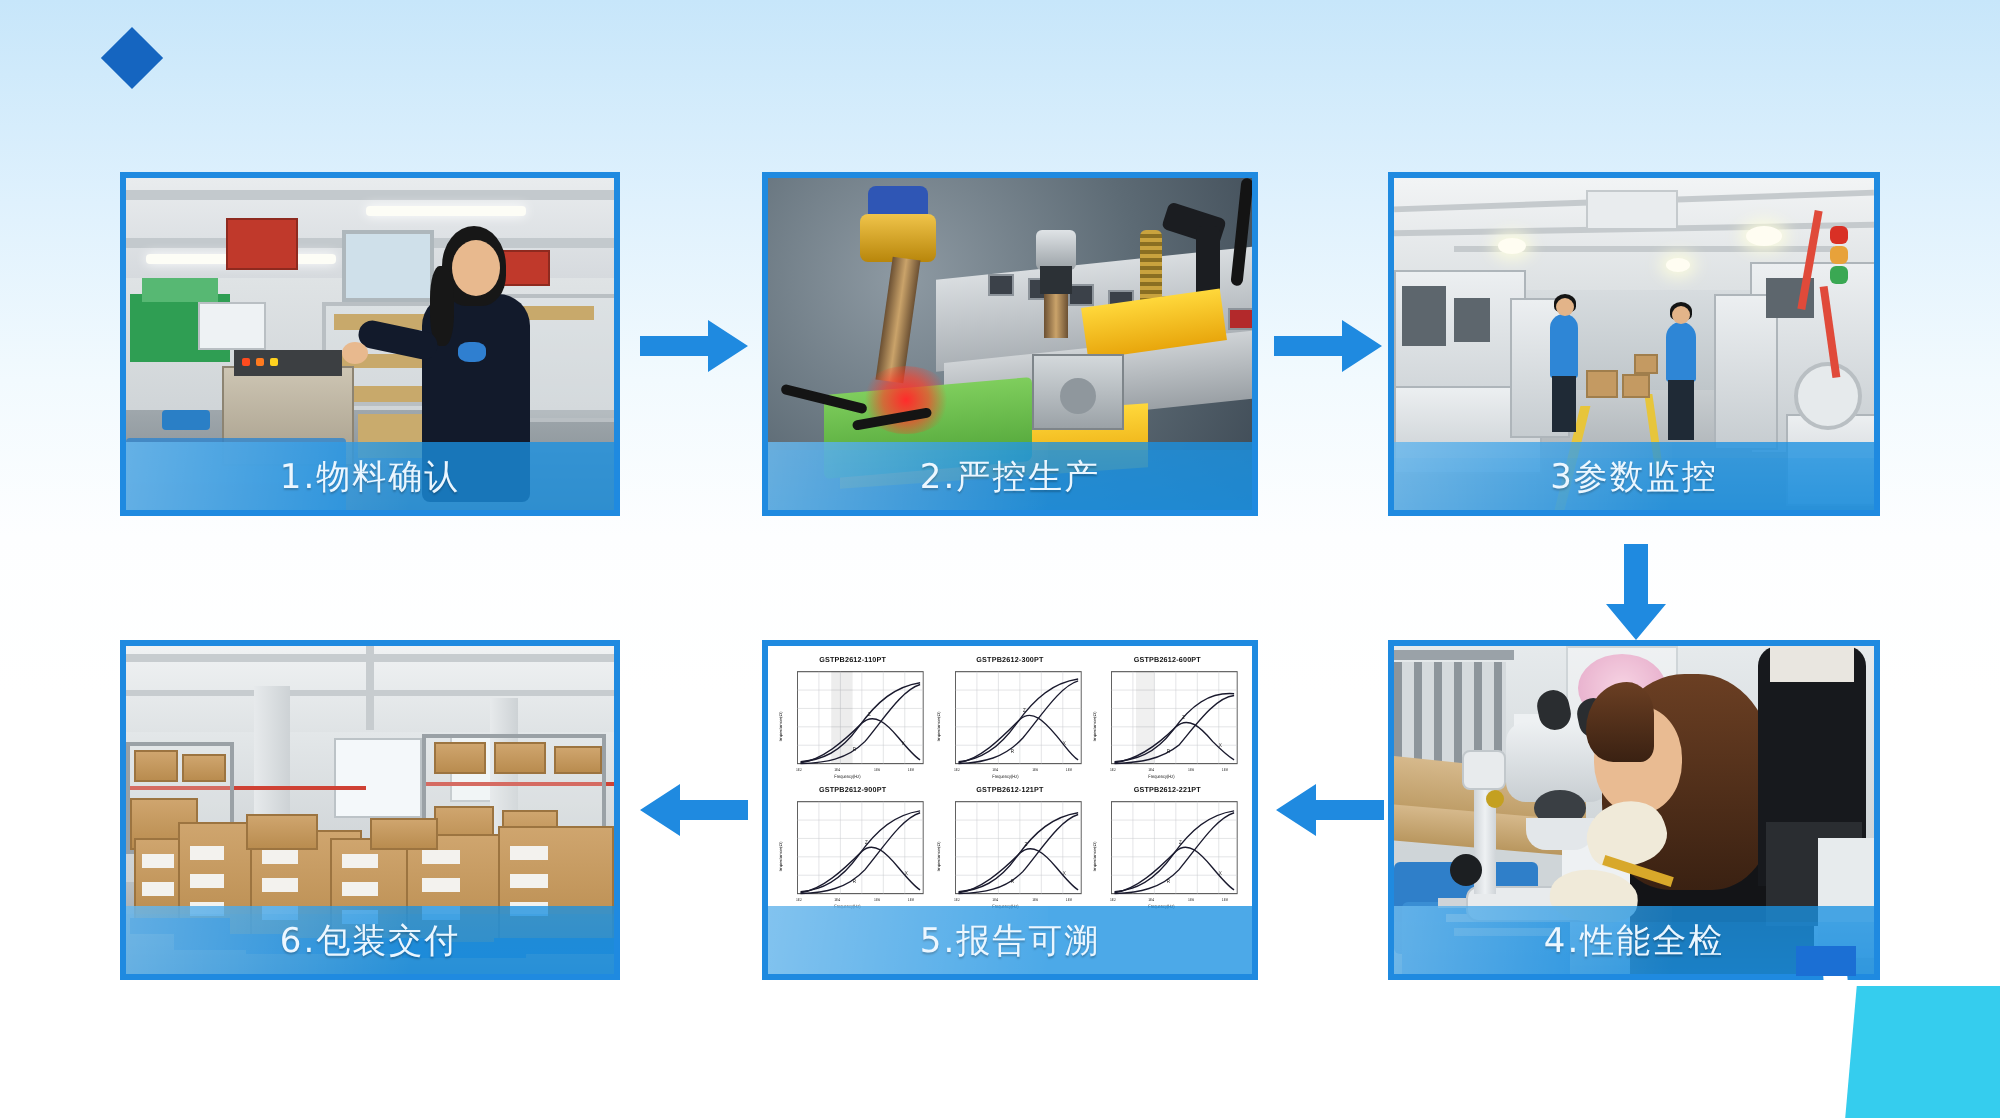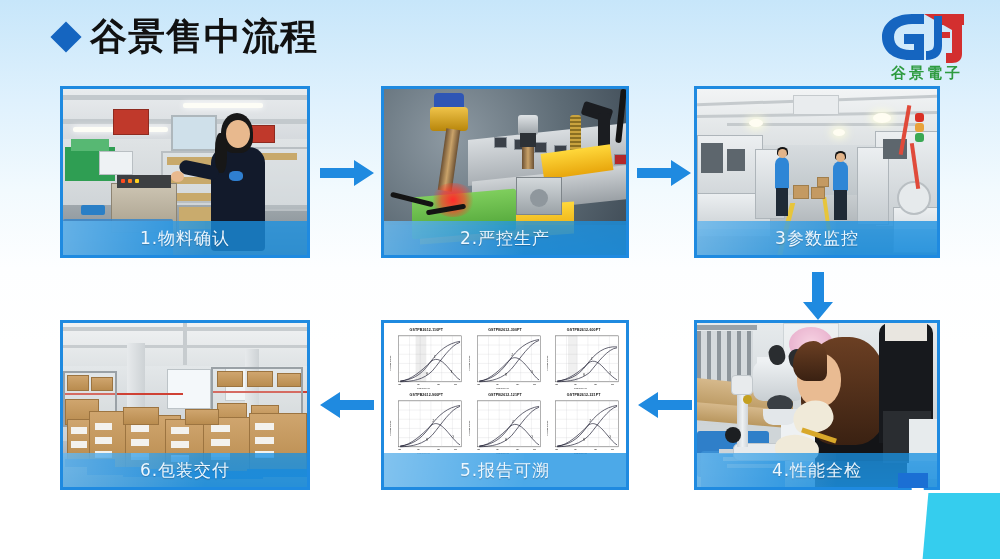--- a/index.html
+++ b/index.html
@@ -192,31 +192,22 @@
   .p6 .beam { position:absolute; background:#c7cccf; }
 </style>
 </head>
 <body>
 
 <div id="slide">
 
   <div class="header">
     <div class="title-row">
       <div class="diamond"></div>
-      <div class="title-text">谷景售中流程</div>
     </div>
 
-    <div class="logo">
-      <svg width="118" height="58" viewBox="0 0 118 58">
-        <path d="M56 6 L96 6 L96 17 L66 17 L66 30 L82 30 L82 24 L70 24 L70 14 L94 14 L94 46 C94 52 90 55 84 55 L78 55 L78 45 L84 45 L84 22 Z" fill="#d32f2f"></path>
-        <path d="M44 6 C24 6 14 17 14 29 C14 42 24 52 42 52 L56 52 L56 26 L36 26 L36 36 L46 36 L46 42 L42 42 C32 42 26 37 26 29 C26 21 33 16 44 16 L56 16 L56 6 Z" fill="#1565c0"></path>
-        <path d="M60 8 L74 8 L74 38 C74 47 68 52 58 52 L58 43 C64 43 66 41 66 36 L66 8 Z" fill="#1565c0"></path>
-      </svg>
-      <div class="logo-cn">谷景電子</div>
-    </div>
   </div>
 
   <div class="panel p1" style="left:60px; top:86px; width:250px; height:172px;">
     <div class="photo">
       <div class="ceiling"></div>
       <div class="ceil-beam" style="left:0; top:6px; width:100%;"></div>
       <div class="ceil-beam" style="left:0; top:30px; width:100%;"></div>
       <div class="tube" style="left:10px; top:38px; width:95px; height:5px;"></div>
       <div class="tube" style="left:120px; top:14px; width:80px; height:5px;"></div>
       <div class="wall"></div>

